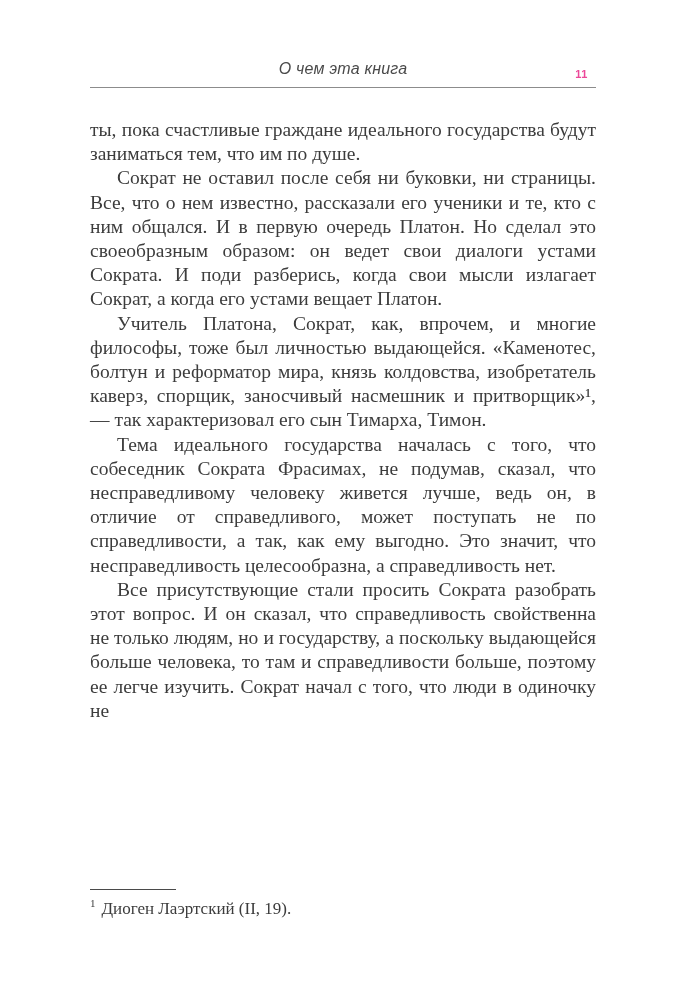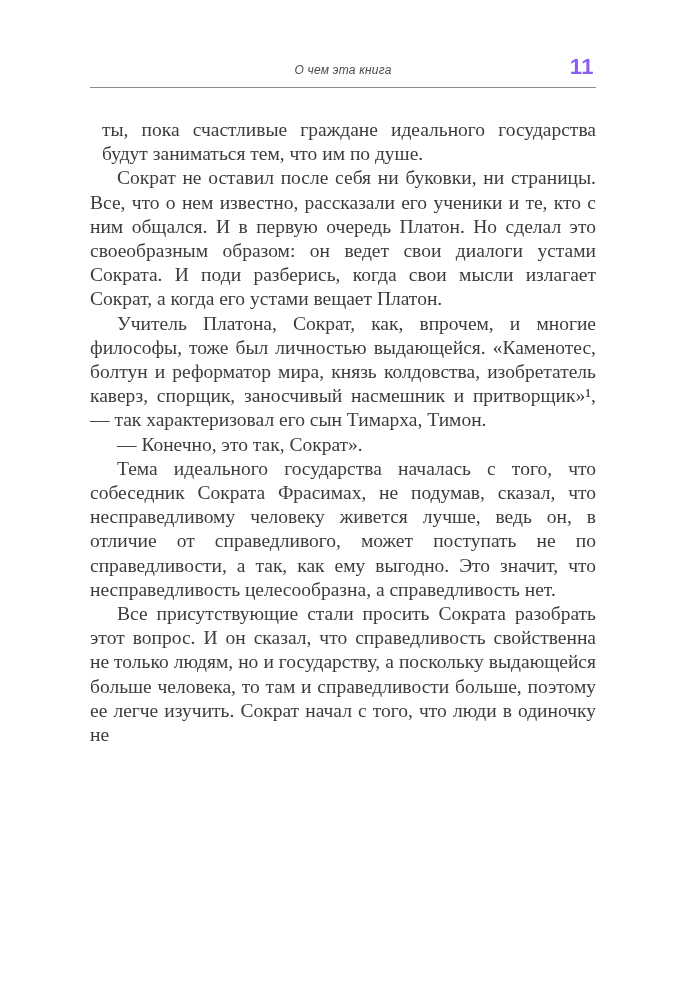--- a/index.html
+++ b/index.html
@@ -21,53 +21,52 @@
     top: 60px;
     left: 90px;
     width: 506px;
     border-bottom: 1px solid #8c8c8c;
     padding-bottom: 9px;
     text-align: center;
   }
   .running-title {
     font-family: "Liberation Sans", sans-serif;
     font-style: italic;
-    font-size: 12px;
+    font-size: 16px;
     color: #4a4a4a;
     letter-spacing: 0.2px;
   }
   .page-number {
     position: absolute;
-    right: 2px;
+    right: 8px;
     bottom: 7px;
     font-family: "Liberation Sans", sans-serif;
     font-weight: bold;
-    font-size: 22px;
-    color: #8b5cf6;
+    font-size: 11px;
+    color: #ec4899;
     letter-spacing: 0.5px;
   }
   
   .body-text {
     position: absolute;
     top: 118px;
     left: 90px;
     width: 506px;
     font-size: 19.5px;
     line-height: 24.2px;
     color: #3c3c3c;
     text-align: justify;
     text-justify: inter-word;
   }
   .body-text p {
     margin: 0;
     text-indent: 27px;
   }
   .body-text p.no-indent {
     text-indent: 0;
-    margin-left: 12px;
   }
   
   .footnote {
     position: absolute;
     top: 889px;
     left: 90px;
     width: 506px;
     font-size: 17px;
     line-height: 21px;
     color: #3c3c3c;
@@ -92,19 +91,22 @@
 
   <div class="running-head">
     <span class="running-title">О чем эта книга</span>
     <span class="page-number">11</span>
   </div>
 
   <div class="body-text">
     <p class="no-indent">ты, пока счастливые граждане идеального государства будут заниматься тем, что им по душе.</p>
     <p>Сократ не оставил после себя ни буковки, ни страницы. Все, что о нем известно, рассказали его ученики и те, кто с ним общался. И в первую очередь Платон. Но сделал это своеобразным образом: он ведет свои диалоги устами Сократа. И поди разберись, когда свои мысли излагает Сократ, а когда его устами вещает Платон.</p>
     <p>Учитель Платона, Сократ, как, впрочем, и многие философы, тоже был личностью выдающейся. «Каменотес, болтун и реформатор мира, князь колдовства, изобретатель каверз, спорщик, заносчивый насмешник и притворщик»¹, — так характеризовал его сын Тимарха, Тимон.</p>
-    <p>— Конечно, это так, Сократ».</p>
     <p>Тема идеального государства началась с того, что собеседник Сократа Фрасимах, не подумав, сказал, что несправедливому человеку живется лучше, ведь он, в отличие от справедливого, может поступать не по справедливости, а так, как ему выгодно. Это значит, что несправедливость целесообразна, а справедливость нет.</p>
     <p>Все присутствующие стали просить Сократа разобрать этот вопрос. И он сказал, что справедливость свойственна не только людям, но и государству, а поскольку выдающейся больше человека, то там и справедливости больше, поэтому ее легче изучить. Сократ начал с того, что люди в одиночку не</p>
   </div>
 
+  <div class="footnote">
+    <div class="footnote-rule"></div>
+    <span class="footnote-marker">1</span><span>Диоген Лаэртский (II, 19).</span>
+  </div>
 
 </div>
 
 </body></html>

